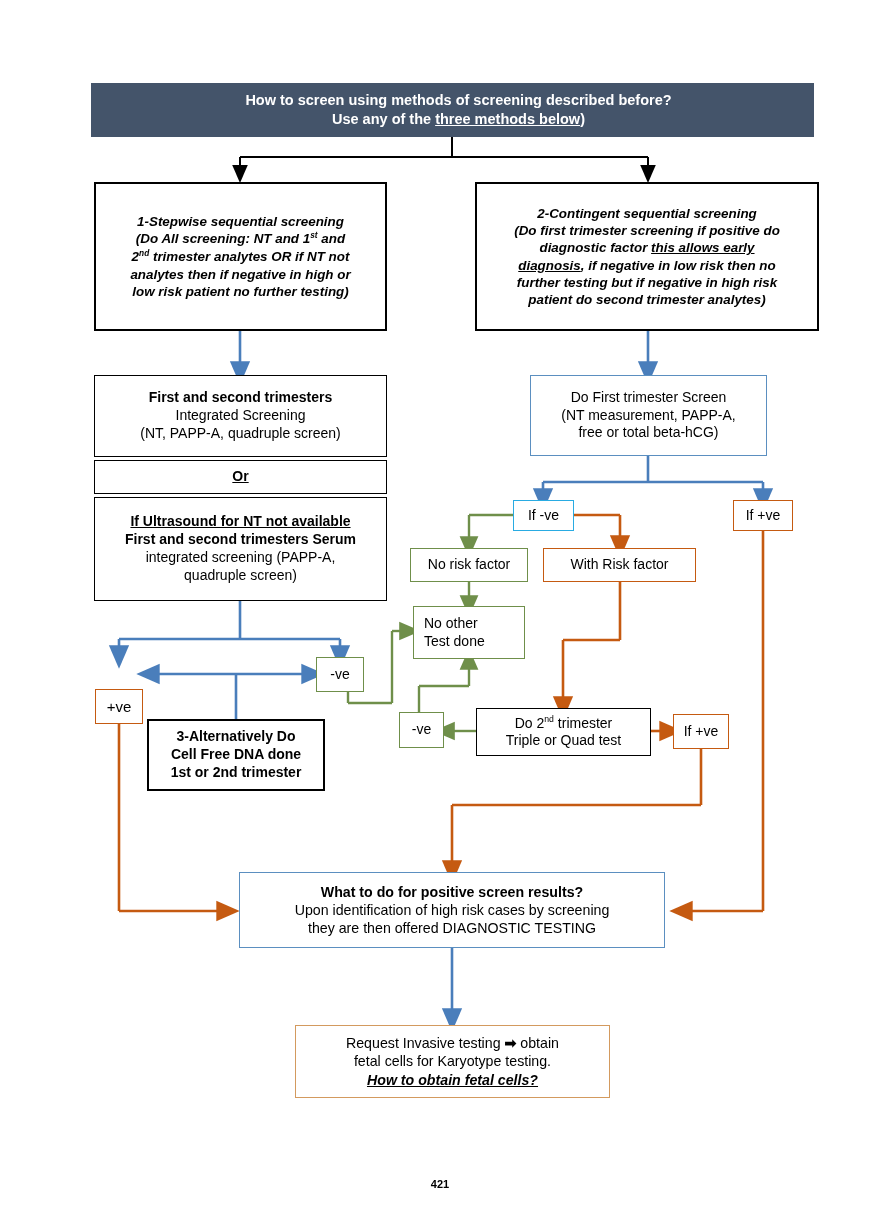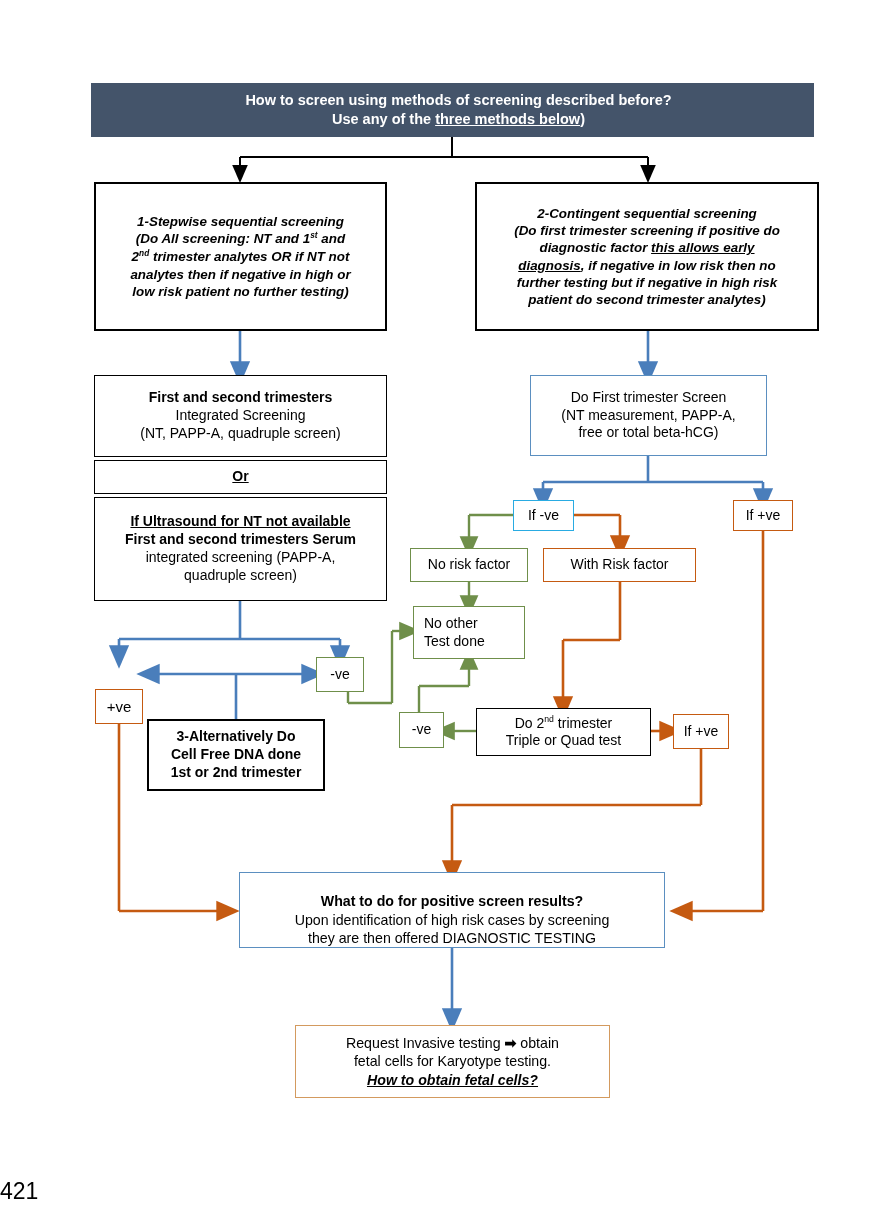--- a/index.html
+++ b/index.html
@@ -12,21 +12,21 @@
   .b-black-thin{border:1.4px solid #000000;}
   .b-blue{border:1.4px solid #5B8FC0;}
   .b-cyan{border:1.8px solid #29ABE2;}
   .b-green{border:1.6px solid #6F8F4A;}
   .b-orange{border:1.6px solid #C55A11;}
   .b-orange-l{border:1.4px solid #D39A5E;}
   .italic{font-style:italic;}
   .bold{font-weight:bold;}
   .u{text-decoration:underline;}
   svg.conn{position:absolute;left:0;top:0;width:880px;height:1230px;pointer-events:none;}
-  .pg{position:absolute;width:100%;font-weight:normal;font-size:23px;color:#000;}
+  .pg{position:absolute;width:100%;text-align:center;font-weight:bold;font-size:11px;color:#000;}
   sup{font-size:.62em;vertical-align:super;}
 </style>
 </head>
 <body>
 
 <div id="page">
 
   <svg class="conn" viewBox="0 0 880 1230">
     <defs>
       <marker id="ablack" markerWidth="9" markerHeight="9" refX="4.5" refY="4.5" orient="auto">
@@ -237,21 +237,21 @@
   </div>
 
   <div class="box b-black bold" style="left:147px;top:719px;width:178px;height:72px;font-size:14px;">
     <div class="inner">
       <div>3-Alternatively Do</div>
       <div>Cell Free DNA done</div>
       <div>1st or 2nd trimester</div>
     </div>
   </div>
 
-  <div class="box b-blue" style="left:239px;top:872px;width:426px;height:76px;font-size:14.2px;align-items:flex-end;">
+  <div class="box b-blue" style="left:239px;top:872px;width:426px;height:76px;font-size:14.2px;">
     <div class="inner">
       <div class="bold">What to do for positive screen results?</div>
       <div>Upon identification of high risk cases by screening</div>
       <div>they are then offered DIAGNOSTIC TESTING</div>
     </div>
   </div>
 
   <div class="box b-orange-l" style="left:295px;top:1025px;width:315px;height:73px;font-size:14.2px;">
     <div class="inner">
       <div><span>Request Invasive testing </span><span class="bold">➡</span><span> obtain</span></div>

